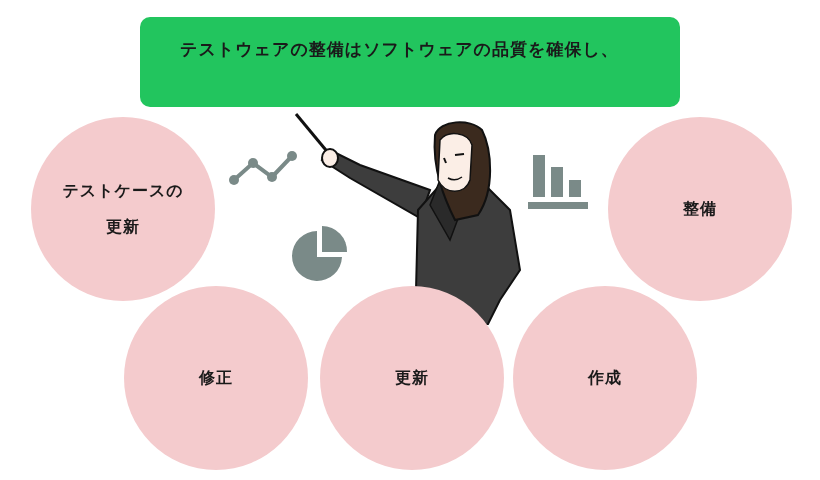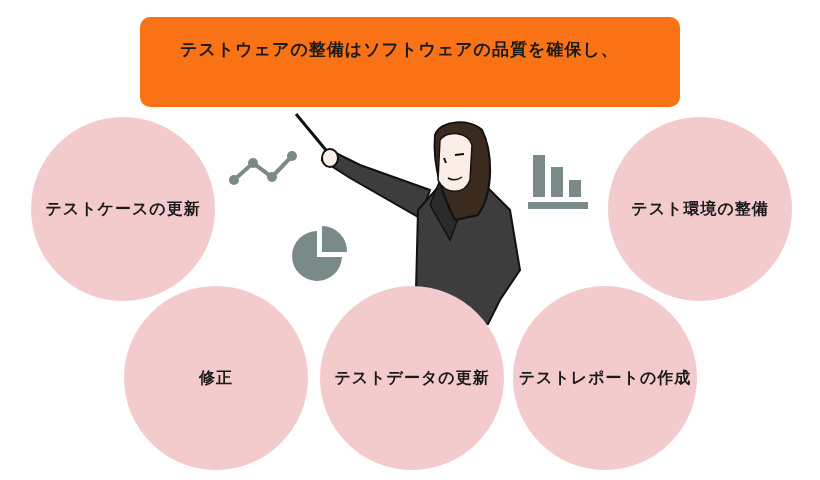--- a/index.html
+++ b/index.html
@@ -1,22 +1,22 @@
 <!DOCTYPE html>
 <html><head>
 <meta charset="utf-8">
 <style>
   html, body { margin:0; padding:0; }
   body { width:820px; height:480px; background:#ffffff; position:relative; overflow:hidden;
          font-family:"DejaVu Sans", "Liberation Sans", sans-serif; }
-  .bubble { position:absolute; left:140px; top:17px; width:540px; height:90px; background:#f97316;
+  .bubble { position:absolute; left:140px; top:17px; width:540px; height:90px; background:#22c55e;
             border-radius:10px; box-sizing:border-box; padding:15px 0 0 40px; }
   .bubble p { margin:0; font-size:17px; font-weight:bold; color:#1a1a1a; line-height:34px; letter-spacing:1px; }
   .circle { position:absolute; width:184px; height:184px; border-radius:50%; background:#f4cbcd;
-            display:flex; flex-direction:row; align-items:center; justify-content:center; }
+            display:flex; flex-direction:column; align-items:center; justify-content:center; }
   .circle span { display:block; font-size:16px; font-weight:bold; color:#1a1a1a; line-height:36px; letter-spacing:1px; white-space:nowrap; }
   .icon { position:absolute; }
   .person { position:absolute; left:290px; top:110px; }
 </style>
 </head>
 <body>
 
 <div class="bubble">
   <p>テストウェアの整備はソフトウェアの品質を確保し、</p>
 </div>
@@ -52,26 +52,23 @@
   <path d="M448,178 Q455,182 462,177" fill="none" stroke="#111" stroke-width="1.5"></path>
   <line x1="455" y1="155" x2="464" y2="154" stroke="#111" stroke-width="2"></line>
   <line x1="444" y1="158" x2="446" y2="163" stroke="#111" stroke-width="2"></line>
 </svg>
 
 <div class="circle" style="left:31px;top:117px">
   <span>テストケースの</span>
   <span>更新</span>
 </div>
 <div class="circle" style="left:608px;top:117px">
-  <span>テスト環境の</span>
   <span>整備</span>
 </div>
 <div class="circle" style="left:124px;top:286px">
   <span>修正</span>
 </div>
 <div class="circle" style="left:320px;top:286px">
-  <span>テストデータの</span>
   <span>更新</span>
 </div>
 <div class="circle" style="left:513px;top:286px">
-  <span>テストレポートの</span>
   <span>作成</span>
 </div>
 
 </body></html>

